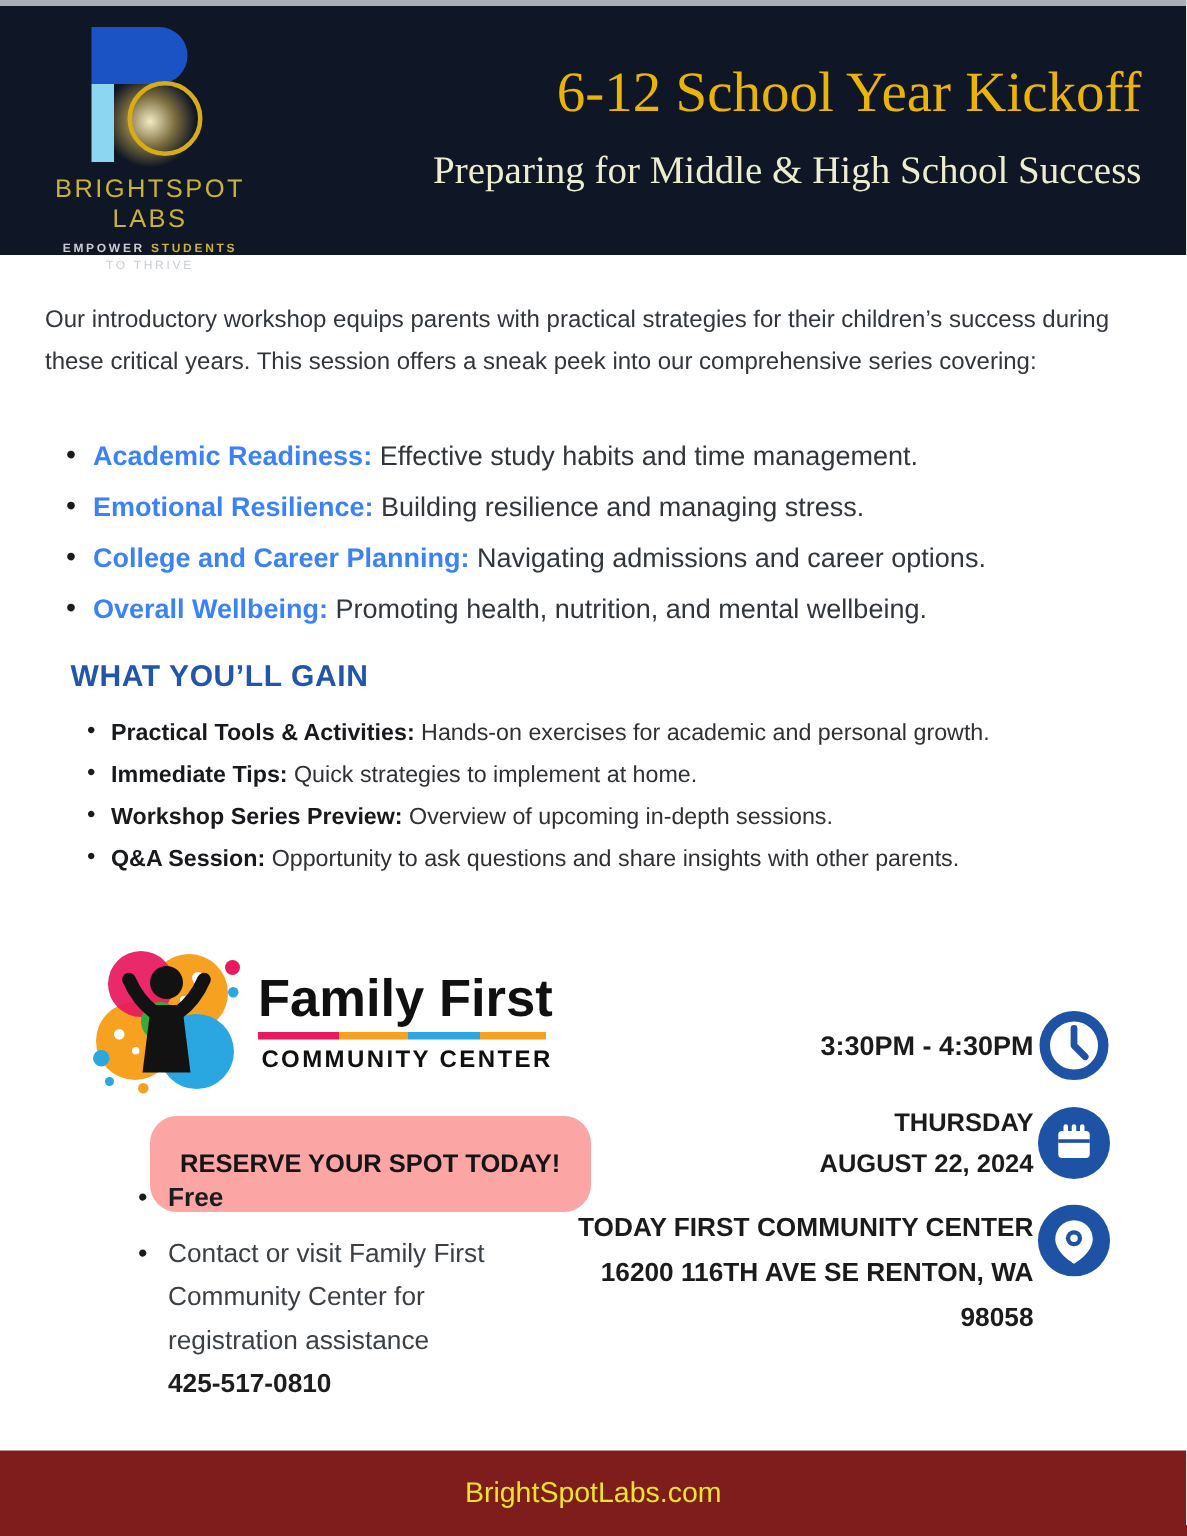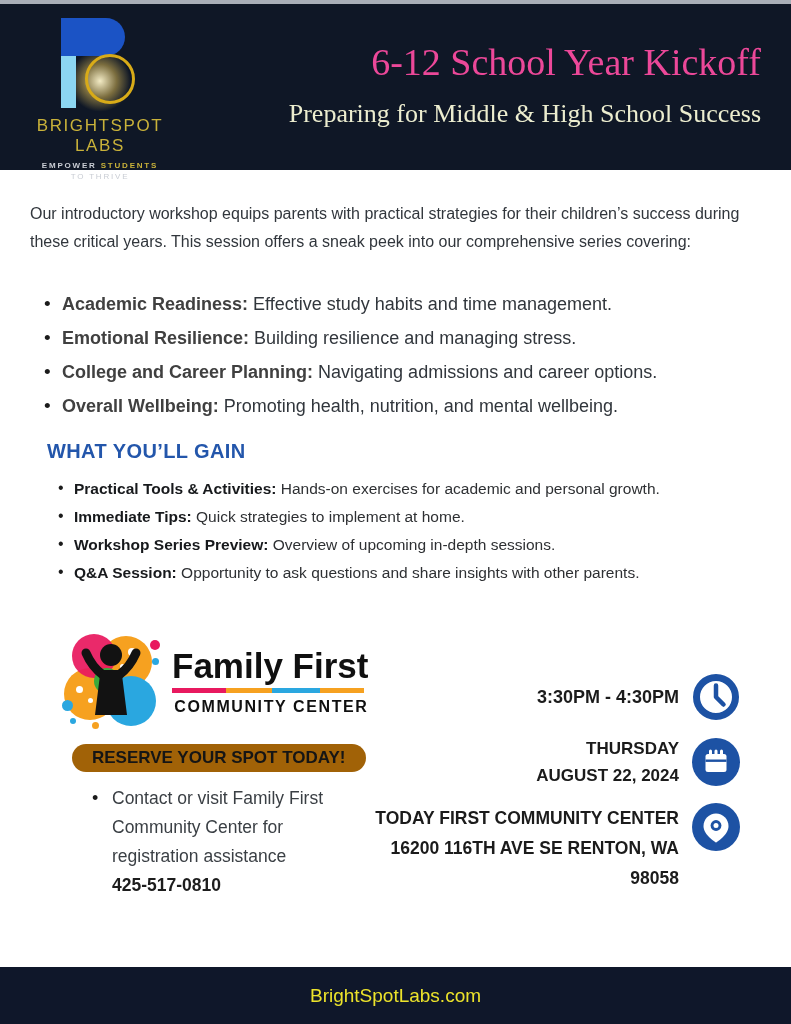--- a/index.html
+++ b/index.html
@@ -14,70 +14,70 @@
   .mark .glow{position:absolute;left:8px;top:32px;width:62px;height:62px;border-radius:50%;
     background:radial-gradient(circle,rgba(255,246,205,.95) 0%,rgba(255,214,92,.45) 38%,rgba(255,214,92,0) 70%);}
   .mark .bowl{position:absolute;left:0;top:0;width:64px;height:38px;background:#1b53c5;border-radius:0 20px 20px 0;}
   .mark .stem{position:absolute;left:0;top:38px;width:15px;height:52px;background:#8cd6f2;}
   .mark .ring{position:absolute;left:24px;top:36px;width:44px;height:44px;border:3px solid #d8ab18;border-radius:50%;}
   .brand{margin-top:6px;font-size:17px;letter-spacing:1.6px;color:#c9b23a;font-weight:500;}
   .tag{margin-top:5px;font-size:8px;font-weight:bold;letter-spacing:1.8px;color:#c9cdd4;}
   .tag .gold{color:#c9b23a;}
   .tag2{margin-top:2px;font-size:8px;font-weight:normal;letter-spacing:1.8px;color:#c9cdd4;}
   .title{position:absolute;top:40px;right:30px;font-family:"Liberation Serif",serif;
-         font-size:38px;color:#ec4899;white-space:nowrap;}
+         font-size:38px;color:#eab308;white-space:nowrap;}
   .subtitle{position:absolute;top:99px;right:30px;font-family:"Liberation Serif",serif;
          font-size:26px;color:#ecedcf;white-space:nowrap;}
 
   
   .intro{position:absolute;left:30px;top:184px;width:732px;font-size:16px;line-height:28px;color:#31363c;}
   ul{list-style:none;margin:0;padding:0;}
   .topics{position:absolute;left:62px;top:294px;width:700px;}
   .topics li{position:relative;font-size:18px;margin-bottom:13px;color:#31363c;}
   .topics li::before{content:"\2022";position:absolute;left:-18px;top:-1px;color:#1b1b1b;font-size:19px;}
-  .topics strong{color:#404040;}
+  .topics strong{color:#3b82f6;}
   .gain-h{position:absolute;left:47px;top:440px;font-size:20px;font-weight:bold;color:#2356ab;letter-spacing:.4px;}
   .gains{position:absolute;left:74px;top:480px;width:700px;}
   .gains li{position:relative;font-size:15.5px;margin-bottom:10px;color:#2e3033;}
   .gains li::before{content:"\2022";position:absolute;left:-16px;top:-1px;color:#1b1b1b;font-size:16px;}
   .gains strong{color:#17191c;}
 
   
   .ff{position:absolute;left:62px;top:634px;display:flex;align-items:center;gap:12px;text-align:right;}
   .ffmark{position:relative;width:98px;height:94px;}
   .c{position:absolute;border-radius:50%;}
   . fftxt{}
   .fftxt{padding-top:2px;}
   .ff-name{font-size:35px;font-weight:bold;color:#101010;line-height:1;letter-spacing:0;}
   .ff-bar{display:flex;height:5px;margin:5px 0 5px 0;width:192px;}
   .ff-bar span{height:5px;}
   .ff-cc{font-size:16px;font-weight:bold;letter-spacing:1.6px;color:#101010;}
 
   
-  .pill{position:absolute;left:72px;top:744px;background:#a16207;border-radius:18px;
-        padding:4px 20px;font-size:17px;font-weight:bold;color:#151515;}
+  .pill{position:absolute;left:100px;top:744px;background:#fca5a5;border-radius:18px;
+        padding:22px 20px;font-size:17px;font-weight:bold;color:#151515;}
   .cta{position:absolute;left:112px;top:784px;width:252px;}
   .cta li{position:relative;font-size:17.5px;color:#3a3f44;margin-bottom:8px;line-height:29px;}
   .cta li::before{content:"\2022";position:absolute;left:-20px;top:0;color:#1b1b1b;font-size:18px;}
   .cta .free{font-weight:bold;color:#1d1d1d;}
   .cta .phone{font-weight:bold;color:#1d1d1d;}
 
   
-  .row{position:absolute;right:51px;display:flex;gap:13px;align-items:center;}
+  .row{position:absolute;right:51px;display:flex;gap:3px;align-items:center;}
   .row .txt{text-align:right;font-weight:bold;color:#1b1b1b;white-space:nowrap;}
   .row-time{top:673px;}
   .row-time .txt{font-size:18px;}
   .row-date{top:735px;}
   .row-date .txt{font-size:17px;line-height:27px;}
   .row-loc{top:803px;align-items:flex-start;}
   .row-loc .txt{font-size:17.5px;line-height:30px;}
   .ic{width:48px;height:48px;flex:0 0 48px;}
 
   
-  .ftr{position:absolute;left:0;bottom:0;width:791px;height:57px;background:#0f172a;
+  .ftr{position:absolute;left:0;bottom:0;width:791px;height:57px;background:#7f1d1d;
        text-align:center;line-height:57px;}
   .ftr span{color:#ece32b;font-size:19px;}
 </style>
 </head>
 <body>
 
 <div id="page">
 
   <div class="hdr">
     <div class="hdr-topline"></div>
@@ -145,20 +145,21 @@
         <span style="width:24%;background:#f6a120;"></span>
         <span style="width:25%;background:#2aa7e0;"></span>
         <span style="width:23%;background:#f6a120;"></span>
       </div>
       <div class="ff-cc">COMMUNITY CENTER</div>
     </div>
   </div>
 
   <div class="pill">RESERVE YOUR SPOT TODAY!</div>
   <ul class="cta">
+    <li><span class="free">Free</span></li>
     <li><span>Contact or visit Family First Community Center for registration assistance</span>
       <div class="phone">425-517-0810</div>
     </li>
   </ul>
 
   <div class="row row-time">
     <div class="txt">3:30PM - 4:30PM</div>
     <svg class="ic" viewBox="0 0 48 48">
       <circle cx="24" cy="24" r="19.5" fill="#ffffff" stroke="#1d52a4" stroke-width="7"></circle>
       <path d="M24 12.5 L24 24 L31.5 31.5" stroke="#1d52a4" stroke-width="4.5" fill="none" stroke-linecap="round" stroke-linejoin="round"></path>

